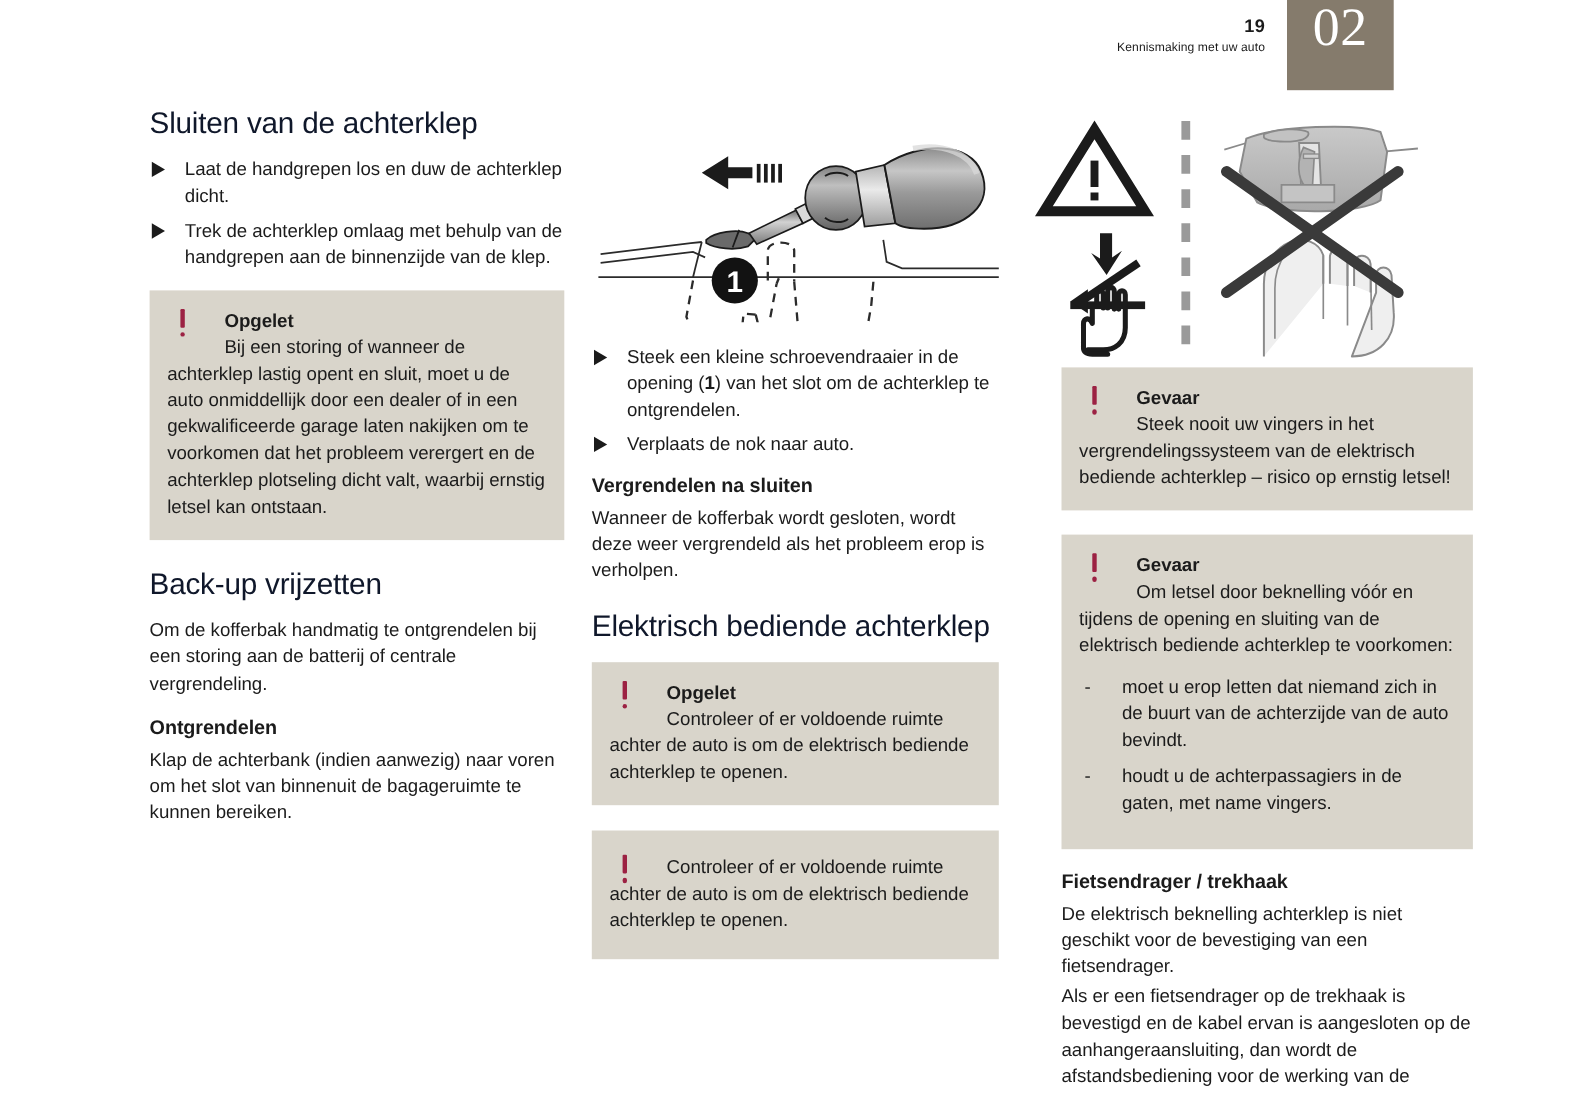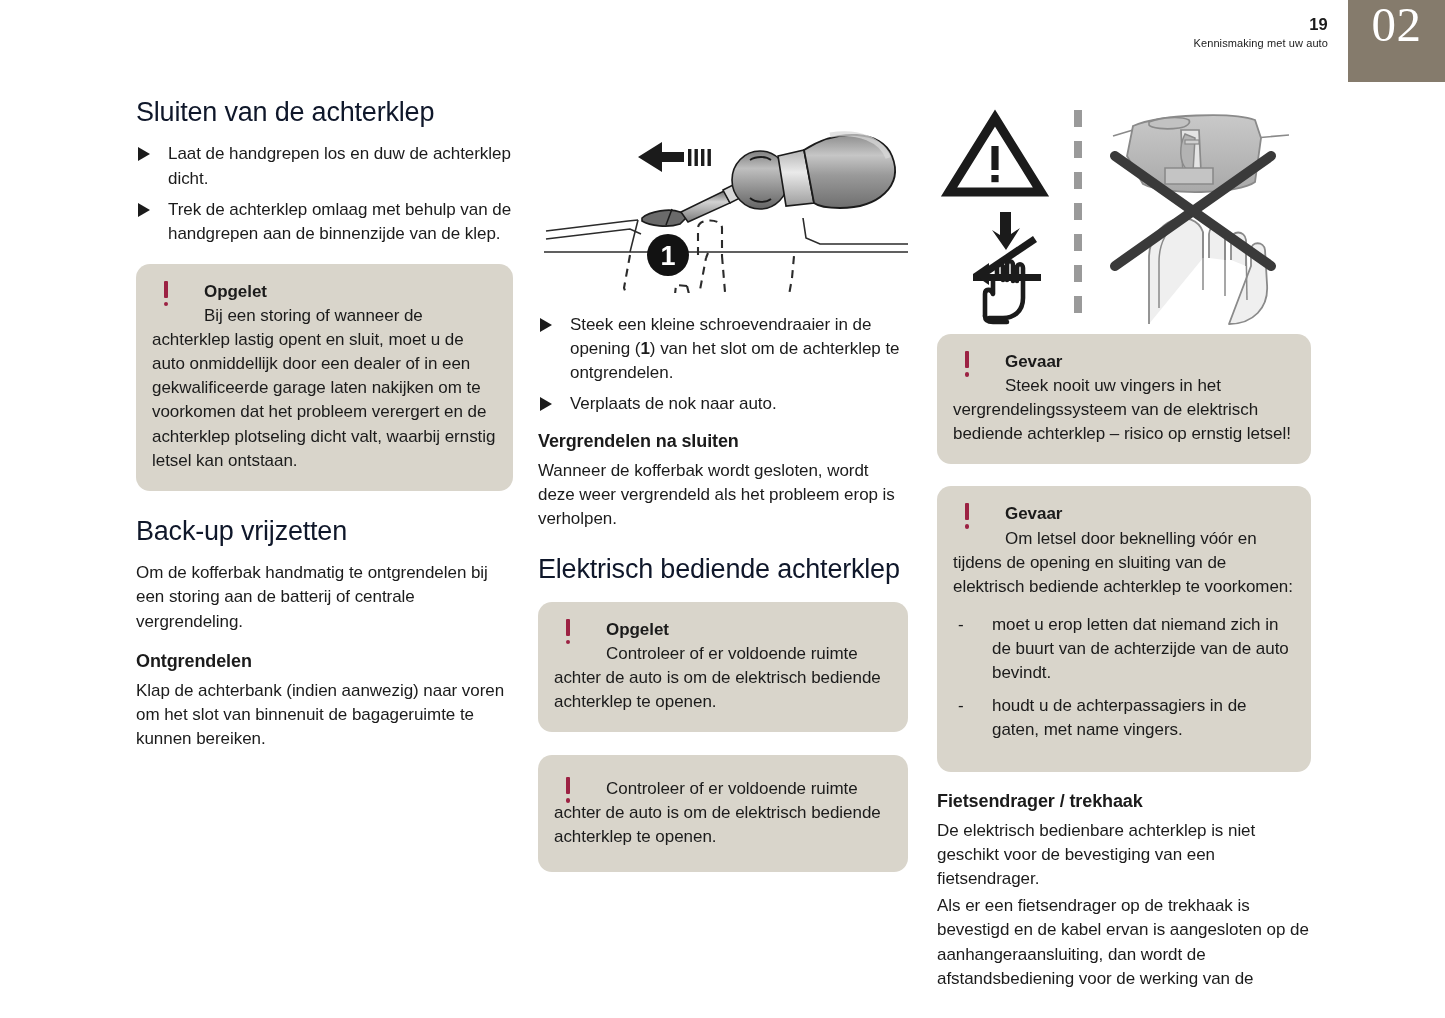--- a/index.html
+++ b/index.html
@@ -14,21 +14,21 @@
     color: #1b1b1b;
     position: relative;
     overflow: hidden;
   }
 
   
   .page-header {
     position: absolute;
     top: 0;
     left: 0;
-    width: 1445px;
+    width: 1267px;
     height: 88px;
   }
   .chapter-tab {
     position: absolute;
     right: 0;
     top: 0;
     width: 97px;
     height: 82px;
     background: #857b6c;
     display: flex;
@@ -138,21 +138,20 @@
     font-size: 17px;
   }
 
   
   .warn-box {
     background: #d9d5cb;
     padding: 17px 16px 18px 16px;
     margin: 14px 0 0 0;
     position: relative;
     box-sizing: border-box;
-    border-radius: 14px;
   }
   .warn-box .warn-icon {
     position: absolute;
     left: 23px;
     top: 17px;
     width: 14px;
     text-align: center;
     color: #9c2243;
     line-height: 1;
   }
@@ -408,21 +407,21 @@
       <path d="M288,128 L288,188" fill="none" stroke="#8a8a8a" stroke-width="1.5"></path>
       <path d="M309,134 L310,192" fill="none" stroke="#8a8a8a" stroke-width="1.5"></path>
       <path d="M240,114 C228,124 222,138 222,154 L222,200" fill="none" stroke="#8a8a8a" stroke-width="1.5"></path>
 
       <line x1="178" y1="158" x2="334" y2="48" stroke="#3a3a3a" stroke-width="10" stroke-linecap="round"></line>
       <line x1="178" y1="48" x2="334" y2="158" stroke="#3a3a3a" stroke-width="10" stroke-linecap="round"></line>
     </g>
   </svg>
 </div>
 
-<div class="col col-right" style="top:334px;">
+<div class="col col-right" style="top:334px;margin-left:28px;">
 
   <div class="warn-box" style="margin-top:0;">
     <div class="warn-icon">
       <div class="bang-bar"></div>
       <div class="bang-dot"></div>
     </div>
     <div class="warn-title">Gevaar</div>
     <p class="warn-text"><span class="first-indent"></span><span>Steek nooit uw vingers in het vergrendelingssysteem van de elektrisch bediende achterklep – risico op ernstig letsel!</span></p>
   </div>
 
@@ -440,16 +439,16 @@
       </li>
       <li>
         <span class="dash-marker">-</span>
         <span>houdt u de achterpassagiers in de gaten, met name vingers.</span>
       </li>
     </ul>
   </div>
 
   <h2 class="sub-title" style="margin-top:18px;">Fietsendrager / trekhaak</h2>
 
-  <p class="body-text">De elektrisch bedienbare achterklep is niet geschikt voor de bevestiging van een fietsendrager.</p>
+  <p class="body-text">De elektrisch beknelling achterklep is niet geschikt voor de bevestiging van een fietsendrager.</p>
   <p class="body-text">Als er een fietsendrager op de trekhaak is bevestigd en de kabel ervan is aangesloten op de aanhangeraansluiting, dan wordt de afstandsbediening voor de werking van de</p>
 
 </div>
 
 </body></html>

